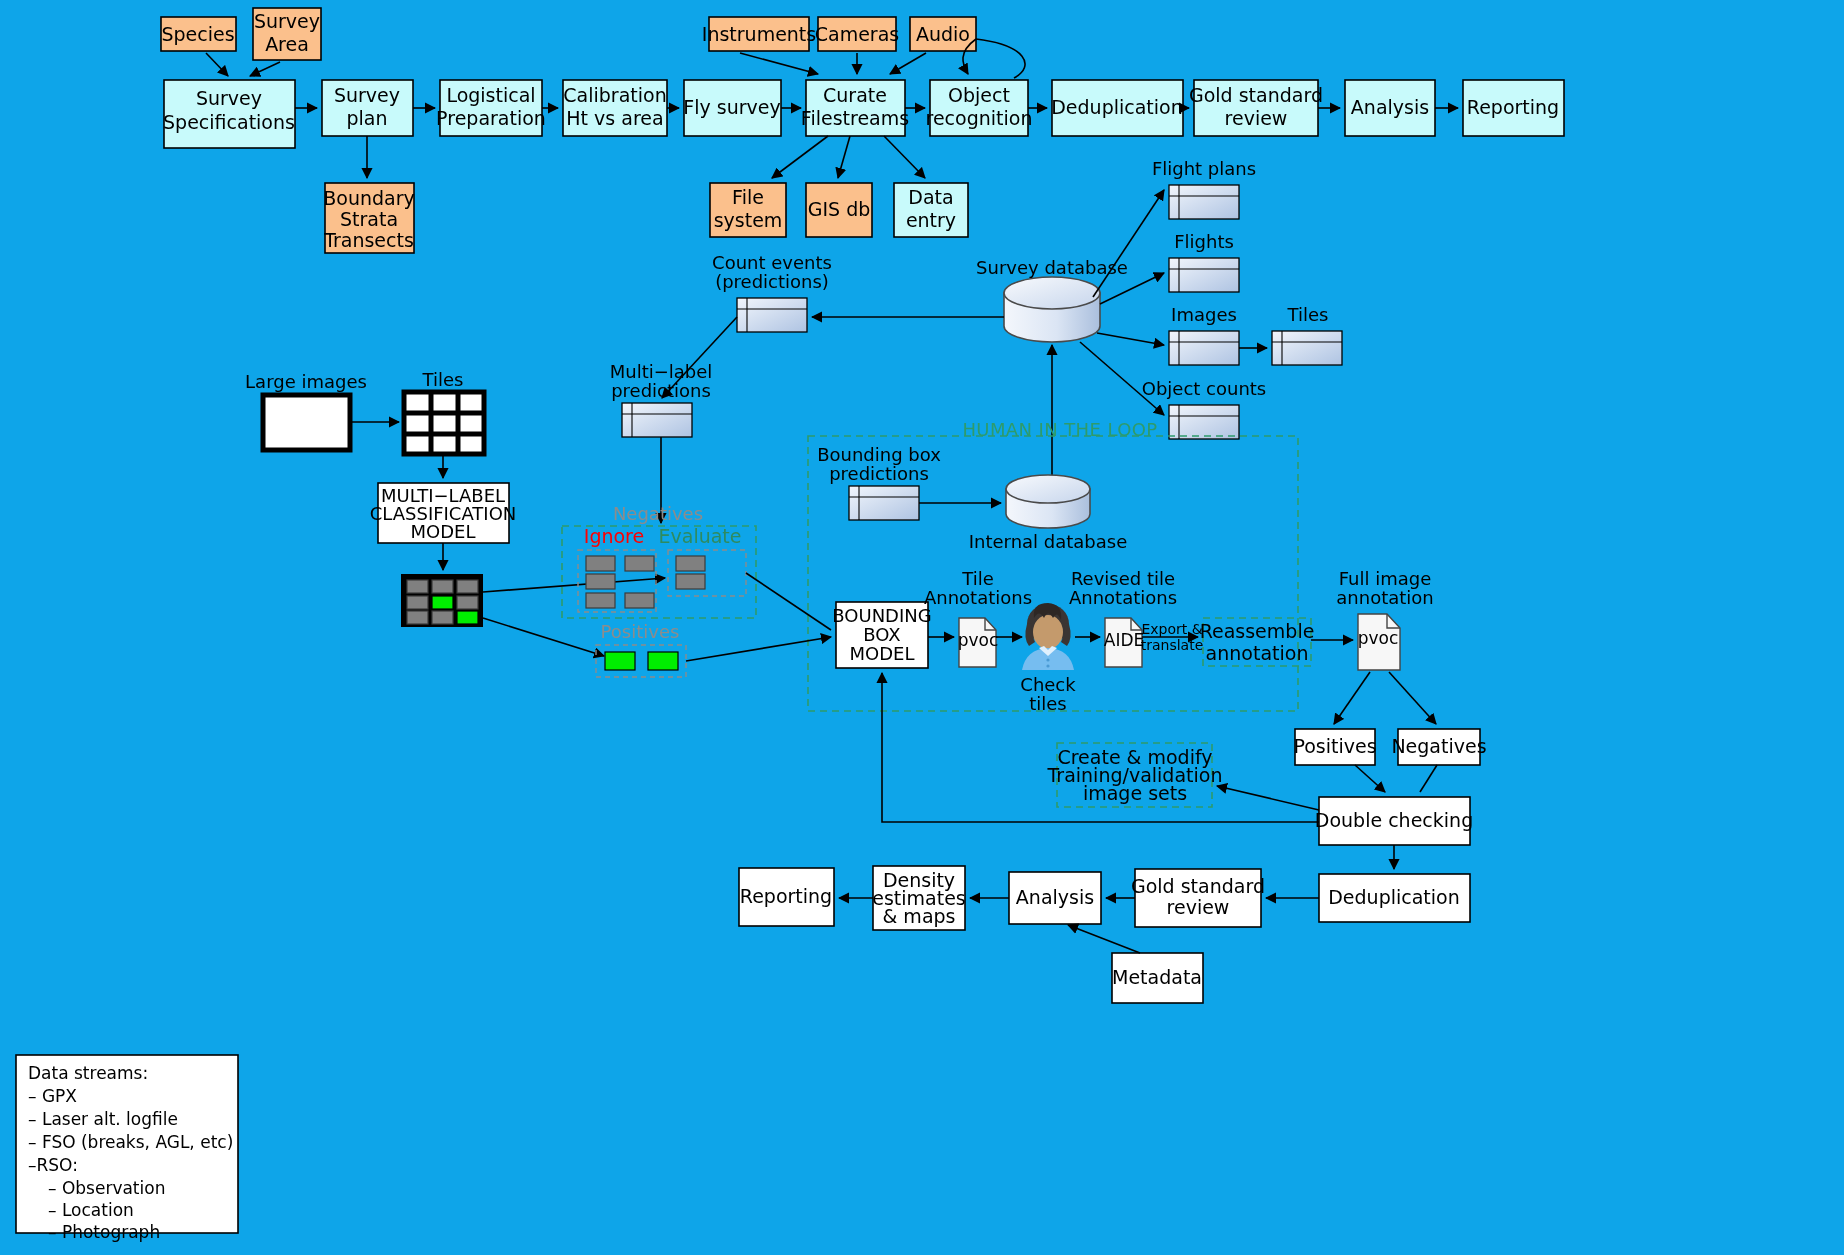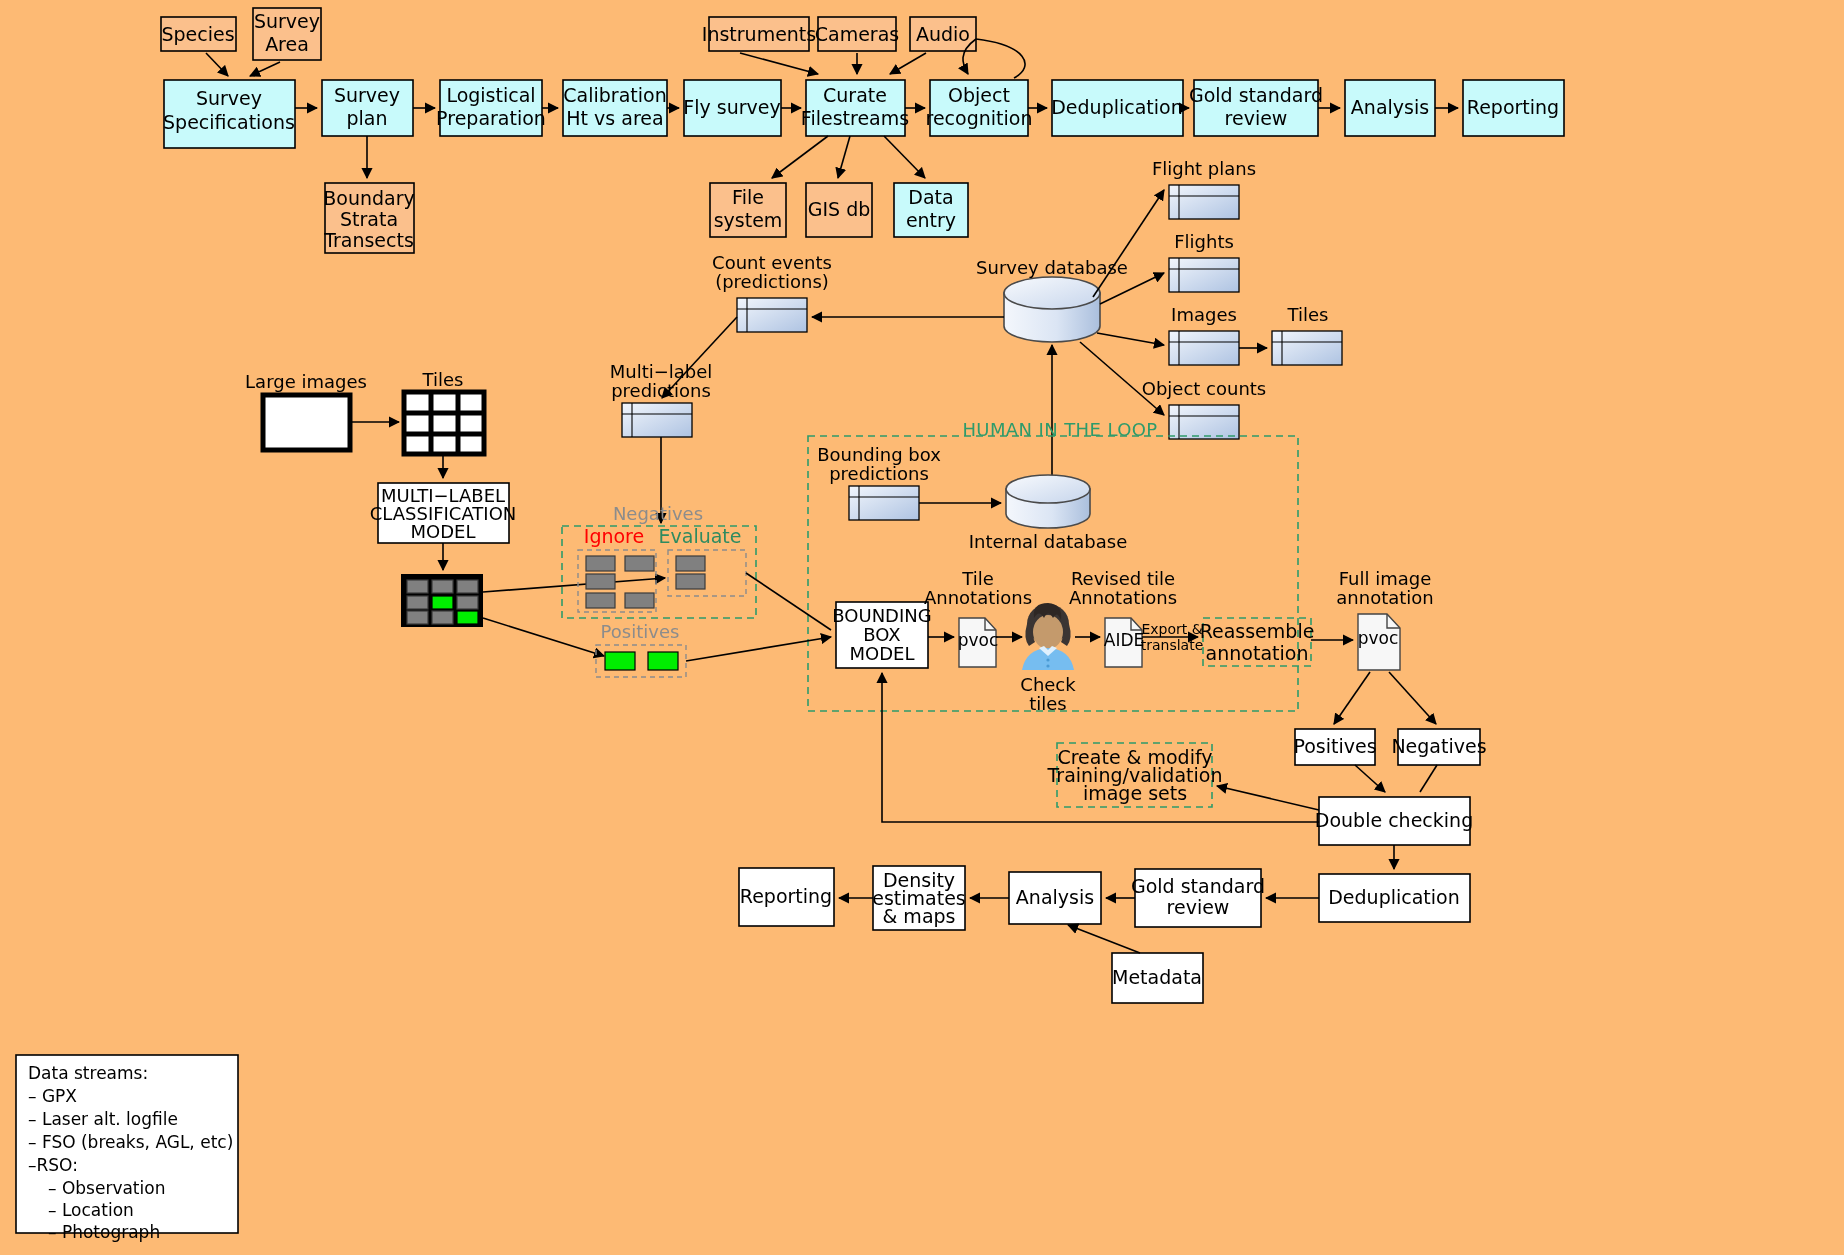--- a/index.html
+++ b/index.html
@@ -1,17 +1,17 @@
 <!DOCTYPE html>
 <html><head>
 <meta charset="utf-8">
 <style>
   html,body{margin:0;padding:0;background:#ffffff;}
   body{width:1844px;height:1255px;font-family:"DejaVu Sans",sans-serif;}
-  #stage{position:relative;width:1844px;height:1255px;overflow:hidden;background:#fdba74;}
+  #stage{position:relative;width:1844px;height:1255px;overflow:hidden;background:#0ea5e9;}
   svg#canvas{position:absolute;left:0;top:0;width:1844px;height:1255px;}
   text{font-family:"DejaVu Sans",sans-serif;fill:#000;}
   .nodeLabel{font-size:19px;text-anchor:middle;dominant-baseline:middle;}
   .smallLabel{font-size:18px;text-anchor:middle;dominant-baseline:middle;}
   .tinyLabel{font-size:14px;text-anchor:middle;dominant-baseline:middle;}
   .capsLabel{font-size:18px;text-anchor:middle;dominant-baseline:middle;}
   .grayLabel{font-size:18px;text-anchor:middle;dominant-baseline:middle;fill:#8c8c8c;}
   .redLabel{font-size:19px;text-anchor:middle;dominant-baseline:middle;fill:#ff0000;}
   .greenLabel{font-size:19px;text-anchor:middle;dominant-baseline:middle;fill:#2e8b60;}
   .hitlLabel{font-size:18px;text-anchor:middle;dominant-baseline:middle;fill:#2e9b6b;letter-spacing:.4px;}

